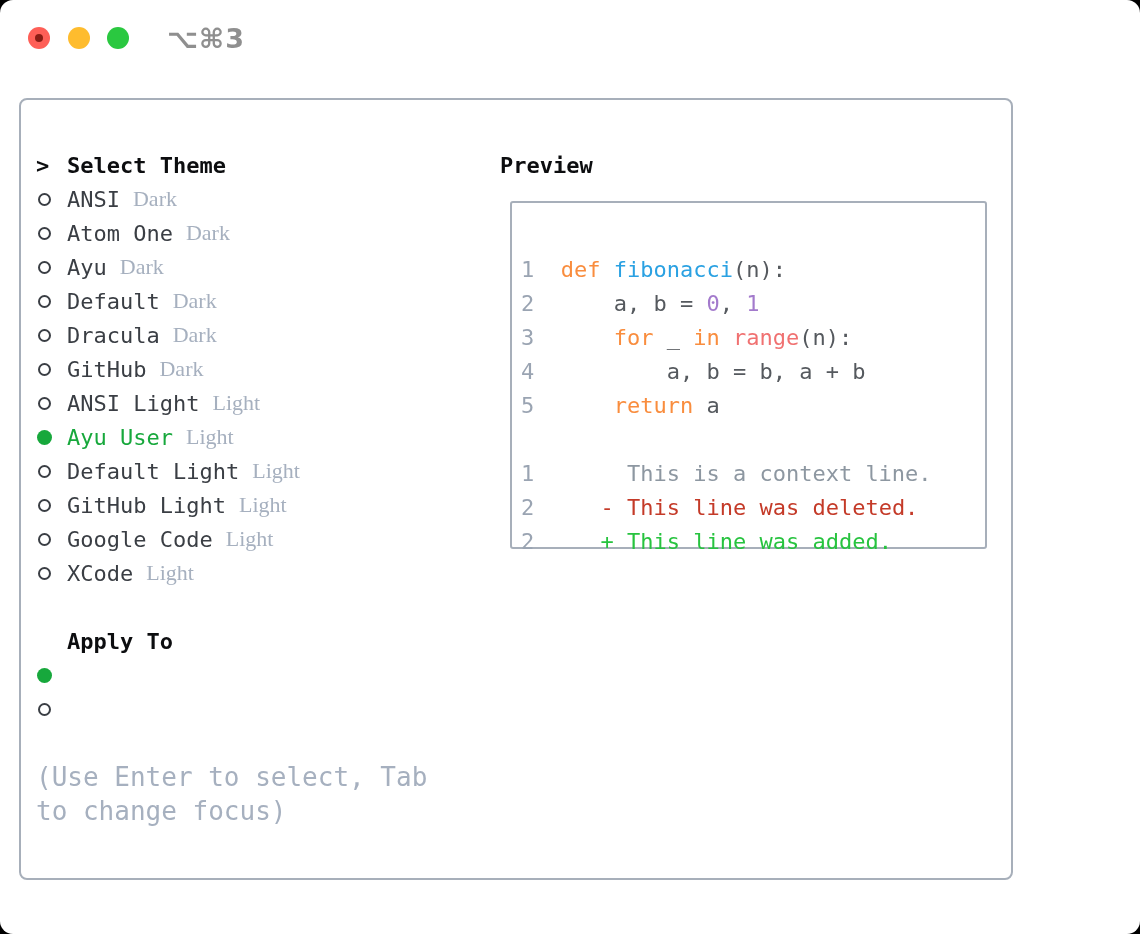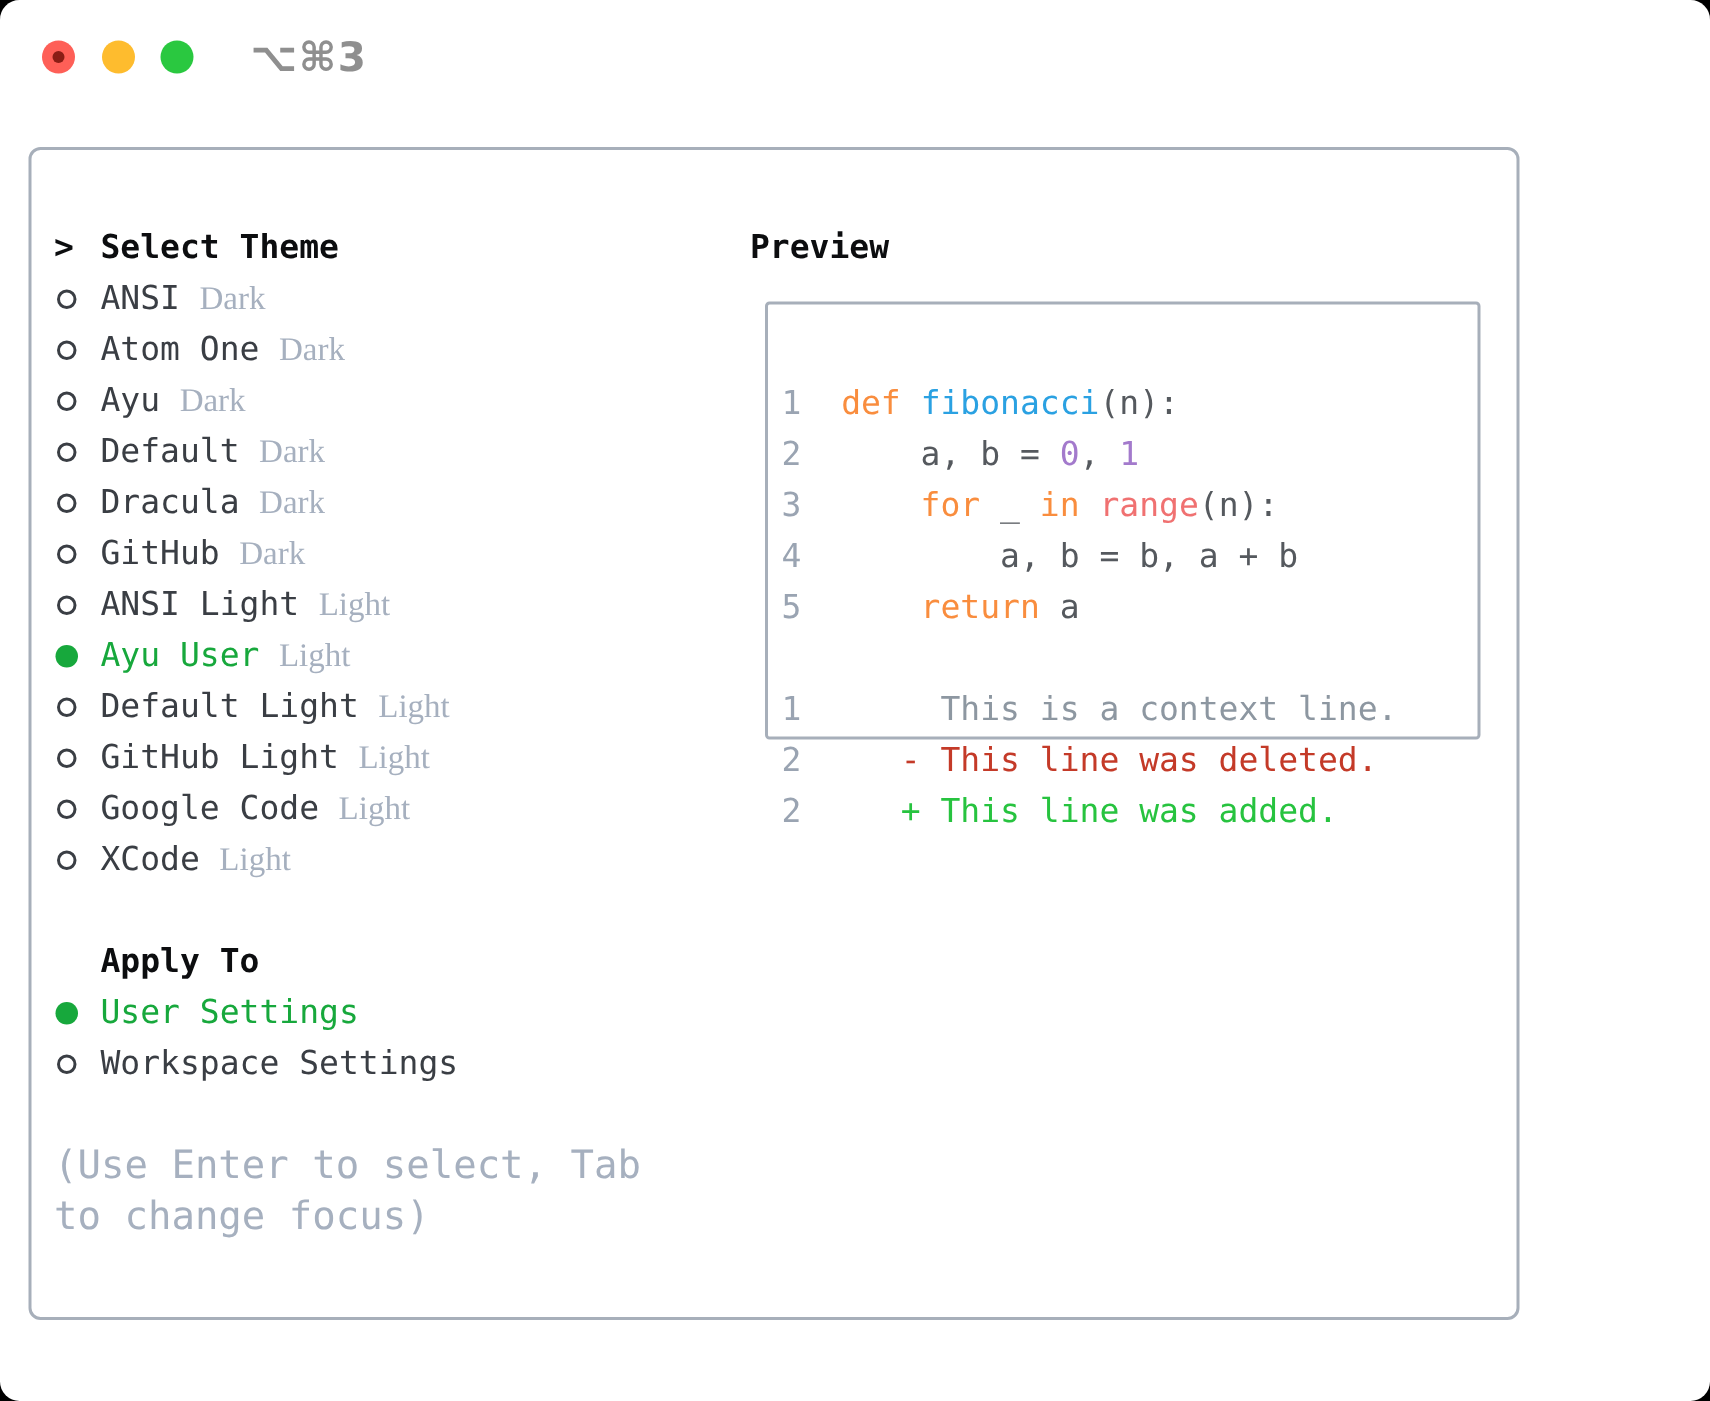--- a/index.html
+++ b/index.html
@@ -39,21 +39,21 @@
   .variant{color:var(--muted-gray);margin-left:13px;font-family:Liberation Serif, serif;}
   .theme-list{position:absolute;left:15px;top:48px;}
   .apply-list{position:absolute;left:15px;top:524px;}
   .footer{
     position:absolute;left:15px;top:660px;width:400px;
     font-size:26px;line-height:34px;color:var(--muted-gray);
   }
   
   .preview-header{position:absolute;left:479px;top:48px;}
   .preview-box{
-    position:absolute;left:489px;top:101px;width:477px;height:292px;
+    position:absolute;left:489px;top:101px;width:477px;height:348px;
     box-sizing:border-box;border:2px solid #a7afba;border-radius:3px;background:#fff;
   }
   .code{position:absolute;left:9px;top:50px;font-size:22px;line-height:34px;}
   .code-line{height:34px;white-space:pre;}
   .c-ln{color:var(--line-number-gray);}
   .c-pl{color:var(--code-plain);}
   .c-kw{color:var(--keyword-orange);}
   .c-fn{color:var(--function-blue);}
   .c-num{color:var(--number-purple);}
   .c-coral{color:var(--builtin-coral);}
@@ -96,22 +96,22 @@
         <div class="row"><span class="slot"><span class="ring"></span></span><span class="name">Google Code</span><span class="variant">Light</span></div>
         <div class="row"><span class="slot"><span class="ring"></span></span><span class="name">XCode</span><span class="variant">Light</span></div>
       </div>
 
     <div class="apply-list" id="apply-list">
       <div class="row">
         <span class="slot"></span>
         <span class="hdr">Apply To</span>
       </div>
 
-    <div class="row selected"><span class="slot"><span class="dot"></span></span><span class="name">User Settings</span></div>
-        <div class="row"><span class="slot"><span class="ring"></span></span><span class="name">Workspace Settings</span></div>
+    <div class="row selected"><span class="slot"><span class="dot"></span></span></div>
+        <div class="row"><span class="slot"><span class="ring"></span></span></div>
       </div>
 
     <div class="footer">(Use Enter to select, Tab to change focus)</div>
 
     <div class="row preview-header">
       <span class="hdr">Preview</span>
     </div>
 
     <div class="preview-box">
       <div class="code" id="code">

